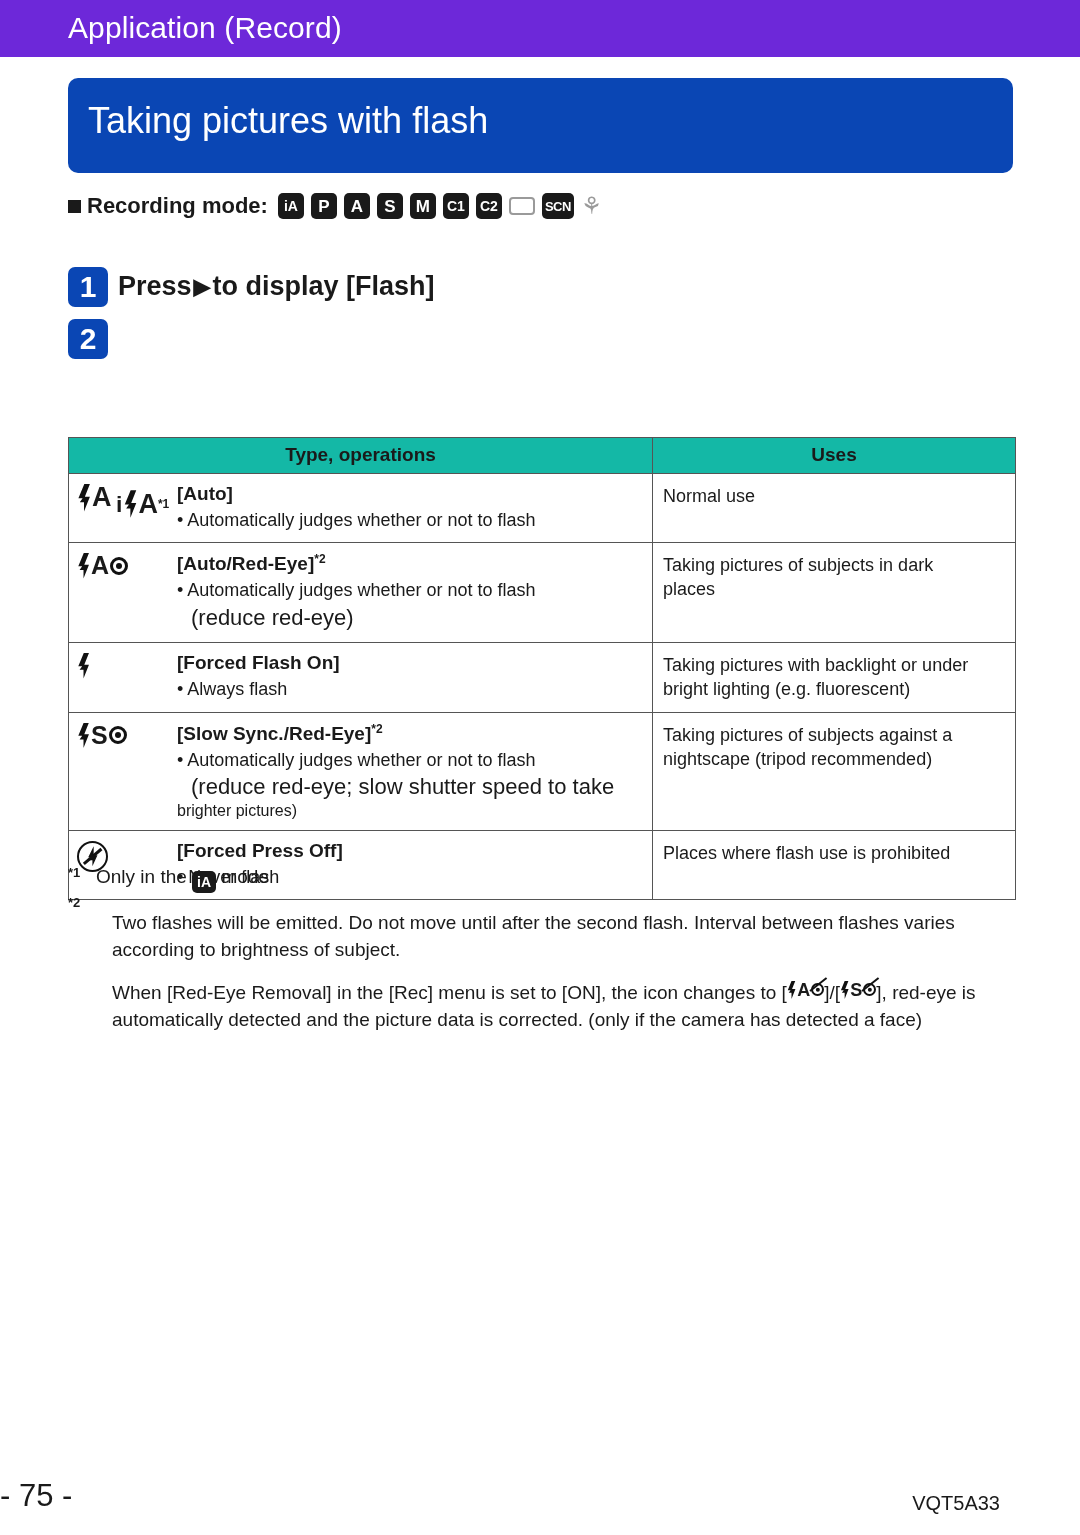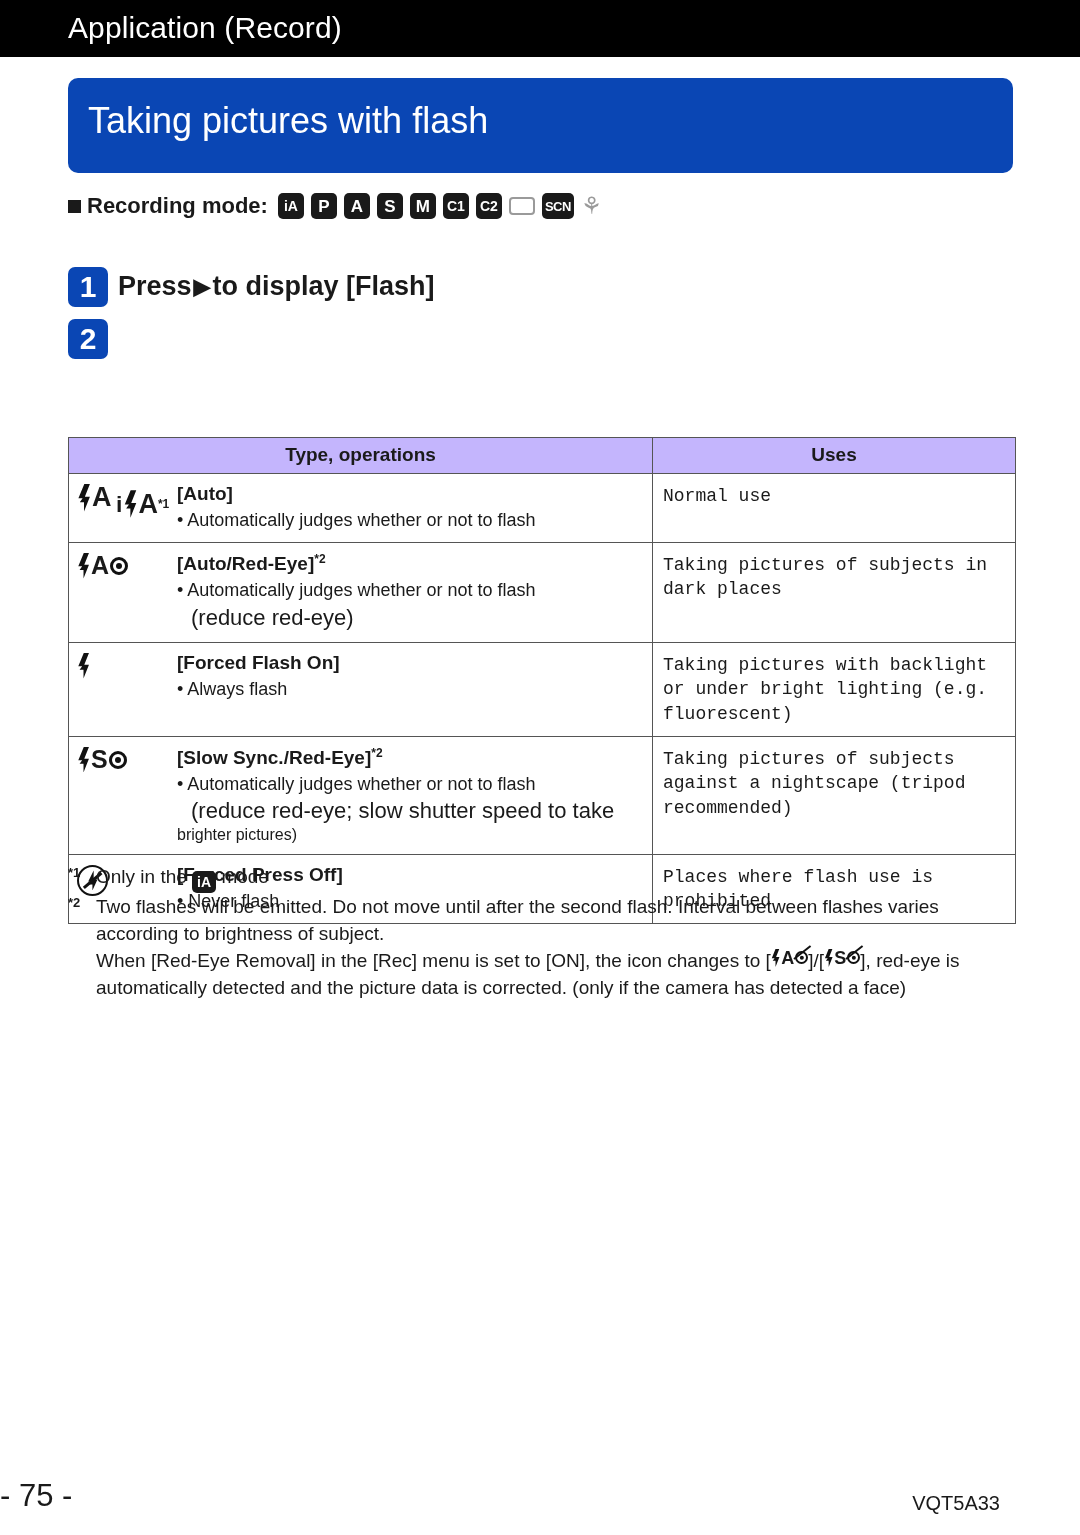--- a/index.html
+++ b/index.html
@@ -15,21 +15,21 @@
     color: #1a1a1a;
     overflow: hidden;
   }
 
   
   .chapter-bar {
     position: absolute;
     left: 0; top: 0;
     width: 1080px;
     height: 57px;
-    background: #000000;
+    background: #6d28d9;
   }
   .chapter-bar .chapter-title {
     position: absolute;
     left: 68px;
     top: 11px;
     font-size: 30px;
     color: #ffffff;
     letter-spacing: 0.1px;
     white-space: nowrap;
   }
@@ -155,21 +155,21 @@
     top: 437px;
     width: 945px;
     border-collapse: collapse;
     table-layout: fixed;
   }
   .flash-table th, .flash-table td {
     border: 1.5px solid #555555;
     vertical-align: top;
   }
   .flash-table thead th {
-    background: #c4b5fd;
+    background: #14b8a6;
     text-align: center;
     font-size: 19px;
     font-weight: bold;
     padding: 6px 0 7px 0;
     vertical-align: middle;
   }
   .col-type { width: 583px; }
   .col-uses { width: 362px; }
 
   .type-cell { padding: 6px 10px 10px 8px; }
@@ -195,21 +195,20 @@
   .desc-line + .desc-cont {
     font-size: 22px;
     line-height: 1.34;
     padding-left: 14px;
   }
   .uses-cell {
     padding: 10px 25px 10px 10px;
     font-size: 18px;
     line-height: 1.35;
     vertical-align: middle;
-    font-family: Liberation Mono, monospace;
   }
   sup.note { font-size: 12px; font-weight: bold; }
 
   
   .flash-glyph {
     display: inline-flex;
     align-items: center;
     font-weight: bold;
     line-height: 1;
     white-space: nowrap;
@@ -314,21 +313,21 @@
     margin-bottom: 1px;
   }
   .fn-mark {
     flex: 0 0 auto;
     width: 28px;
     font-size: 19px;
     white-space: nowrap;
   }
   .fn-mark sup { font-size: 13px; font-weight: bold; }
   .fn-body { flex: 1 1 auto; }
-  .fn-para { margin: 0; }
+  .fn-para { margin: 16px; }
 
   
   .footer-page {
     position: absolute;
     left: 0;
     top: 1478px;
     width: 1080px;
     text-align: left;
     font-size: 31px;
     color: #1a1a1a;

